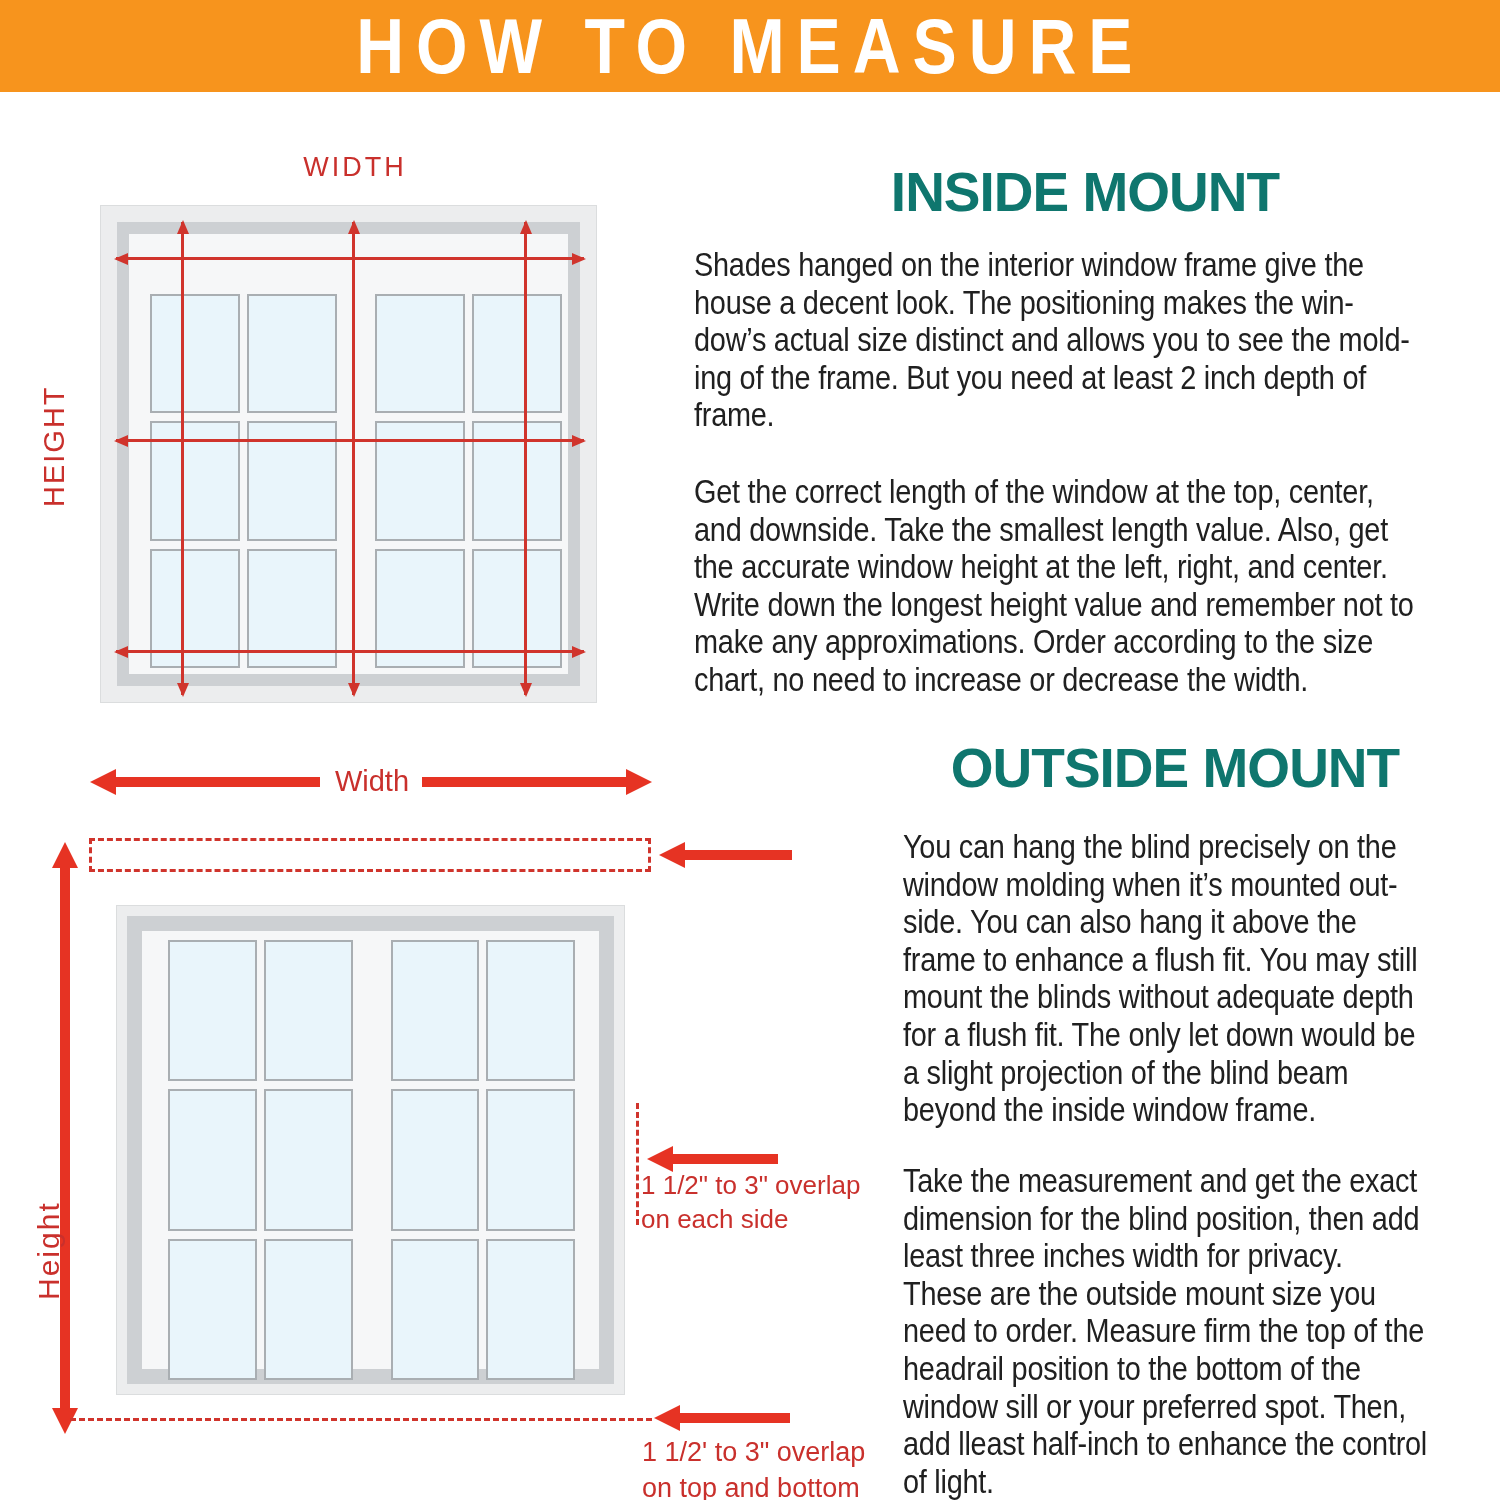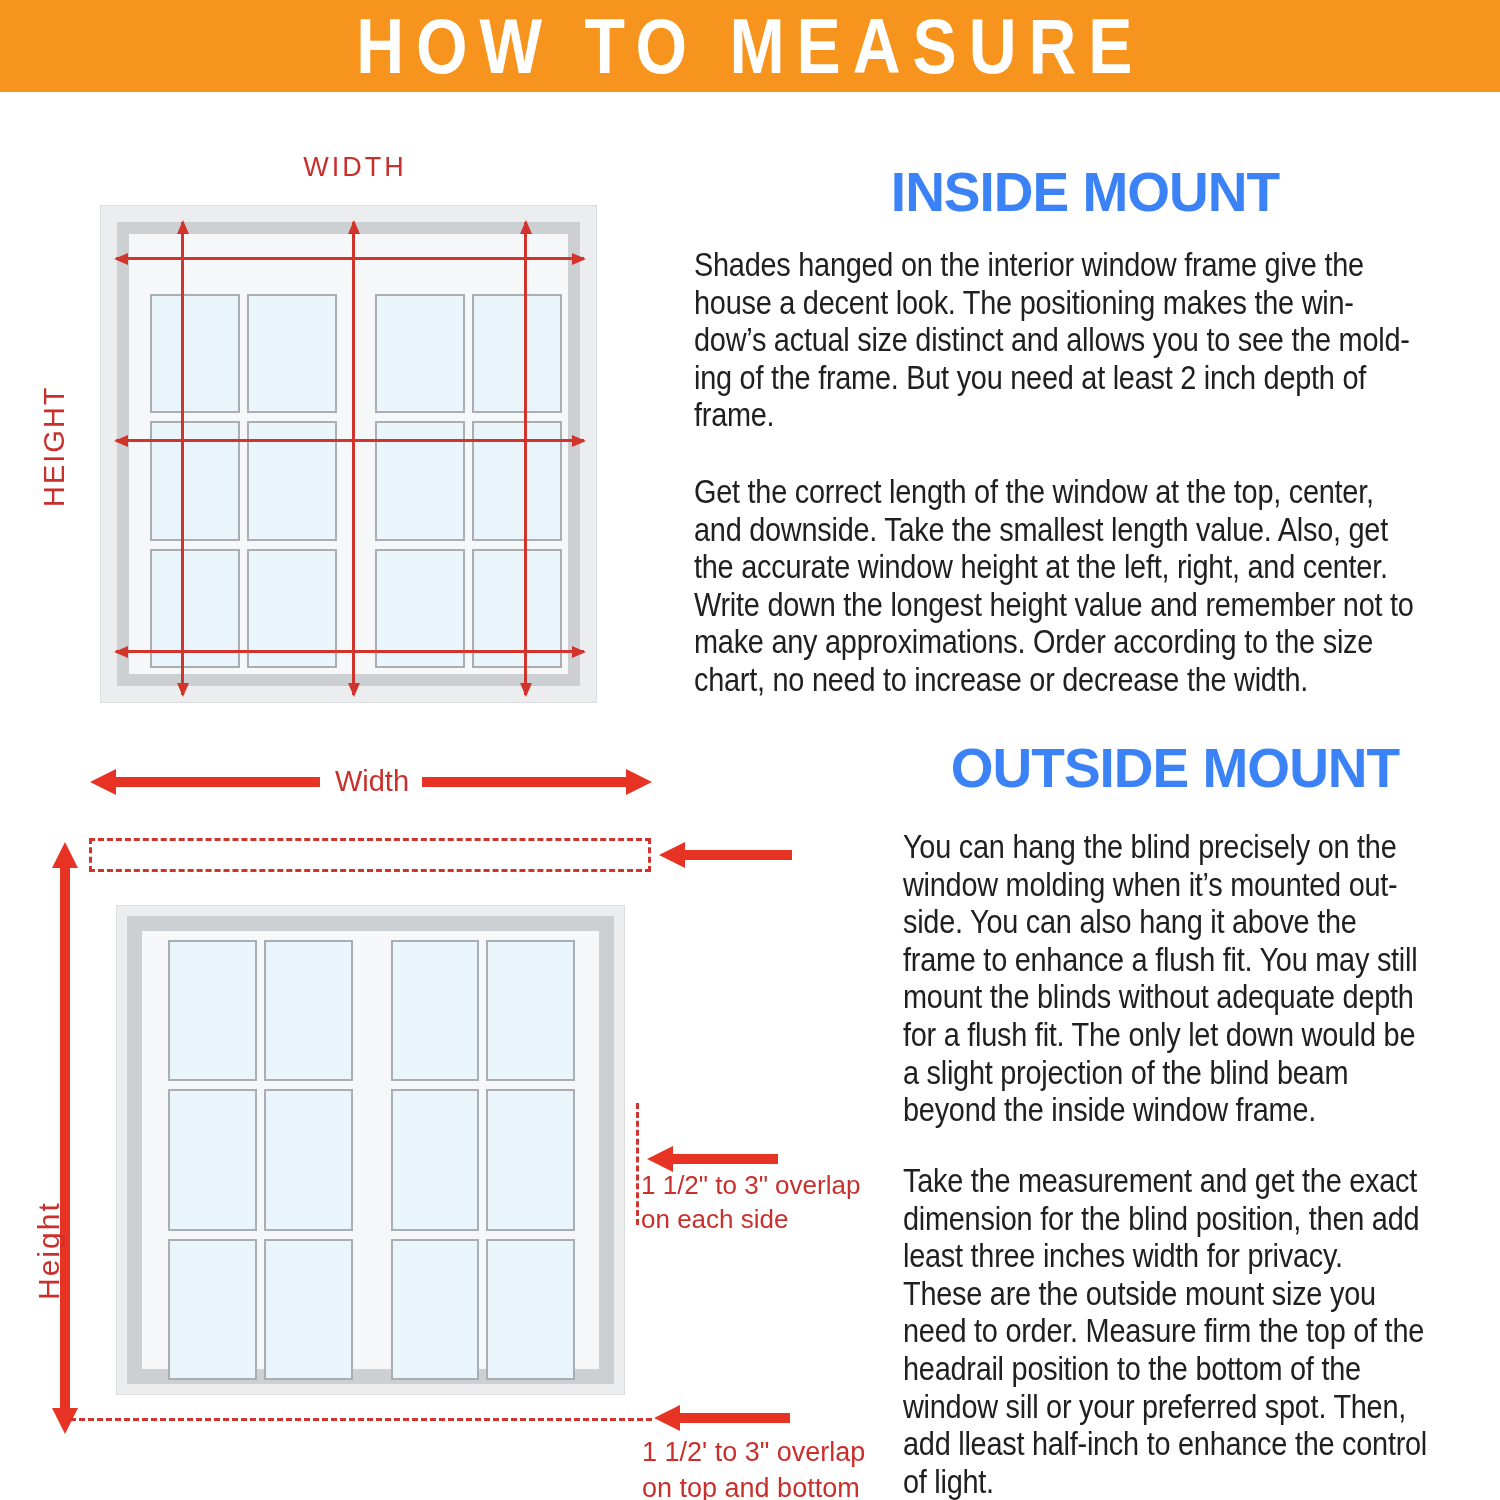--- a/index.html
+++ b/index.html
@@ -4,21 +4,21 @@
 <style>
   html,body{margin:0;padding:0;}
   body{width:1500px;height:1500px;background:#ffffff;font-family:"Liberation Sans",sans-serif;overflow:hidden;}
   #stage{position:relative;width:1492px;height:1500px;background:#ffffff;border-radius:28px;}
 
   
   .banner{position:absolute;left:0;top:0;width:1500px;height:92px;background:#F7941D;display:flex;align-items:center;justify-content:center;}
   .banner .title{color:#ffffff;font-size:72px;font-weight:800;letter-spacing:13px;transform:scale(.92,1.08);white-space:nowrap;}
 
   
-  .mount-heading{position:absolute;font-size:55px;font-weight:700;color:#3b82f6;text-align:center;white-space:nowrap;letter-spacing:-1px;}
+  .mount-heading{position:absolute;font-size:55px;font-weight:700;color:#0f766e;text-align:center;white-space:nowrap;letter-spacing:-1px;}
   .para{position:absolute;font-size:34px;line-height:37.6px;color:#202020;letter-spacing:-.3px;white-space:pre-line;transform:scaleX(.85);transform-origin:left top;}
 
   
   .win{position:absolute;background:#ECEDEE;border:1px solid #DBDDDE;box-sizing:border-box;}
   .win .mid{position:absolute;background:#CDD0D3;}
   .win .inner{position:absolute;background:#F6F7F8;}
   .panes{position:absolute;display:grid;grid-template-columns:1fr 1fr 24px 1fr 1fr;grid-template-rows:1fr 1fr 1fr;column-gap:7px;row-gap:8px;}
   .pane{background:#E9F5FB;border:2px solid #A9AEB2;box-sizing:border-box;}
   .pane-spacer{background:transparent;border:none;}
 

